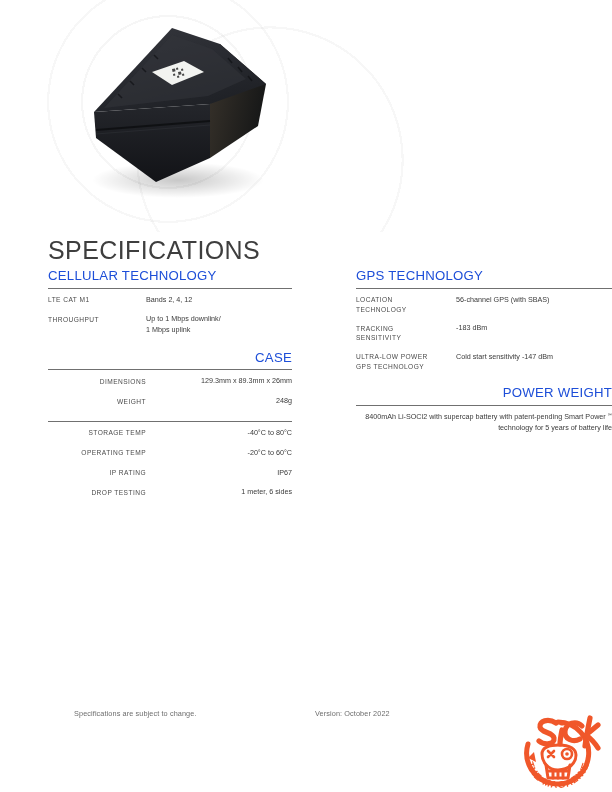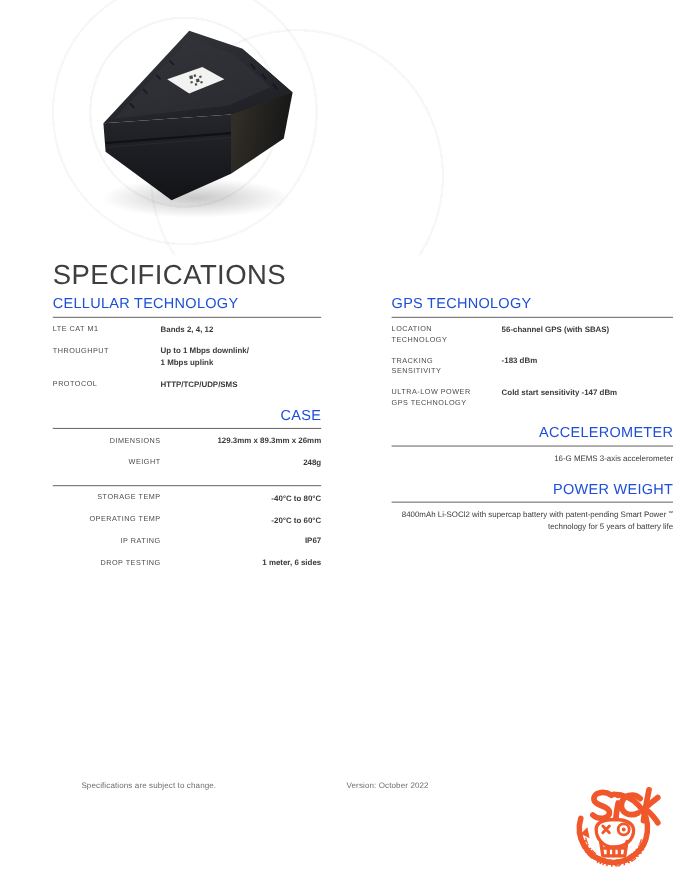--- a/index.html
+++ b/index.html
@@ -124,21 +124,20 @@
     padding-top: 0.5px;
     flex: 0 0 auto;
   }
   .col-left  .row-label { width: 98px; }
   .col-right .row-label { width: 100px; }
   .row-value {
     font-size: 7.2px;
     color: #3a3a3a;
     line-height: 1.5;
     flex: 1 1 auto;
-    font-weight: bold;
   }
   .block-text {
     font-size: 7.2px;
     color: #3a3a3a;
     line-height: 1.52;
     margin-top: 1px;
   }
   .sm {
     font-size: 5px;
     vertical-align: 0.32em;
@@ -249,24 +248,20 @@
       <div class="rule"></div>
       <div class="rows">
         <div class="row">
           <div class="row-label">LTE CAT M1</div>
           <div class="row-value">Bands 2, 4, 12</div>
         </div>
         <div class="row">
           <div class="row-label">THROUGHPUT</div>
           <div class="row-value">Up to 1 Mbps downlink/<br>1 Mbps uplink</div>
         </div>
-        <div class="row">
-          <div class="row-label">PROTOCOL</div>
-          <div class="row-value">HTTP/TCP/UDP/SMS</div>
-        </div>
       </div>
     </div>
 
     <div class="section">
       <div class="section-head">CASE</div>
       <div class="rule"></div>
       <div class="rows">
         <div class="row">
           <div class="row-label">DIMENSIONS</div>
           <div class="row-value">129.3mm x 89.3mm x 26mm</div>
@@ -316,25 +311,20 @@
           <div class="row-label">TRACKING<br>SENSITIVITY</div>
           <div class="row-value">-183 dBm</div>
         </div>
         <div class="row">
           <div class="row-label">ULTRA-LOW POWER<br>GPS TECHNOLOGY</div>
           <div class="row-value">Cold start sensitivity -147 dBm</div>
         </div>
       </div>
     </div>
 
-    <div class="section">
-      <div class="section-head">ACCELEROMETER</div>
-      <div class="rule"></div>
-      <div class="block-text">16-G MEMS 3-axis accelerometer</div>
-    </div>
 
     <div class="section">
       <div class="section-head">POWER WEIGHT</div>
       <div class="rule"></div>
       <div class="block-text"><span>8400mAh Li-SOCl2 with supercap battery with patent-pending Smart Power </span><span class="sm">℠</span><span> technology for 5 years of battery life</span></div>
     </div>
 
   </div>
 
   <div class="footer-note">Specifications are subject to change.</div>

